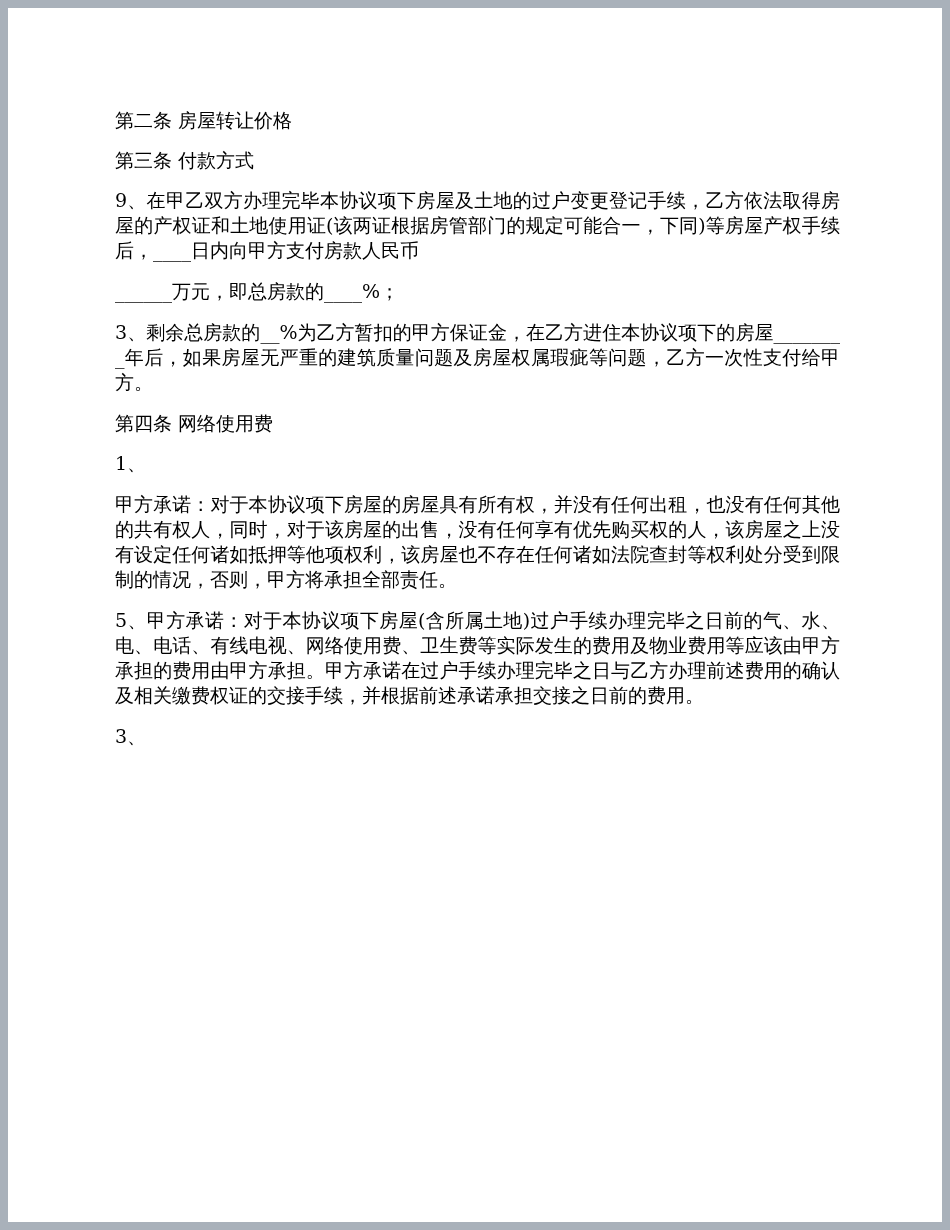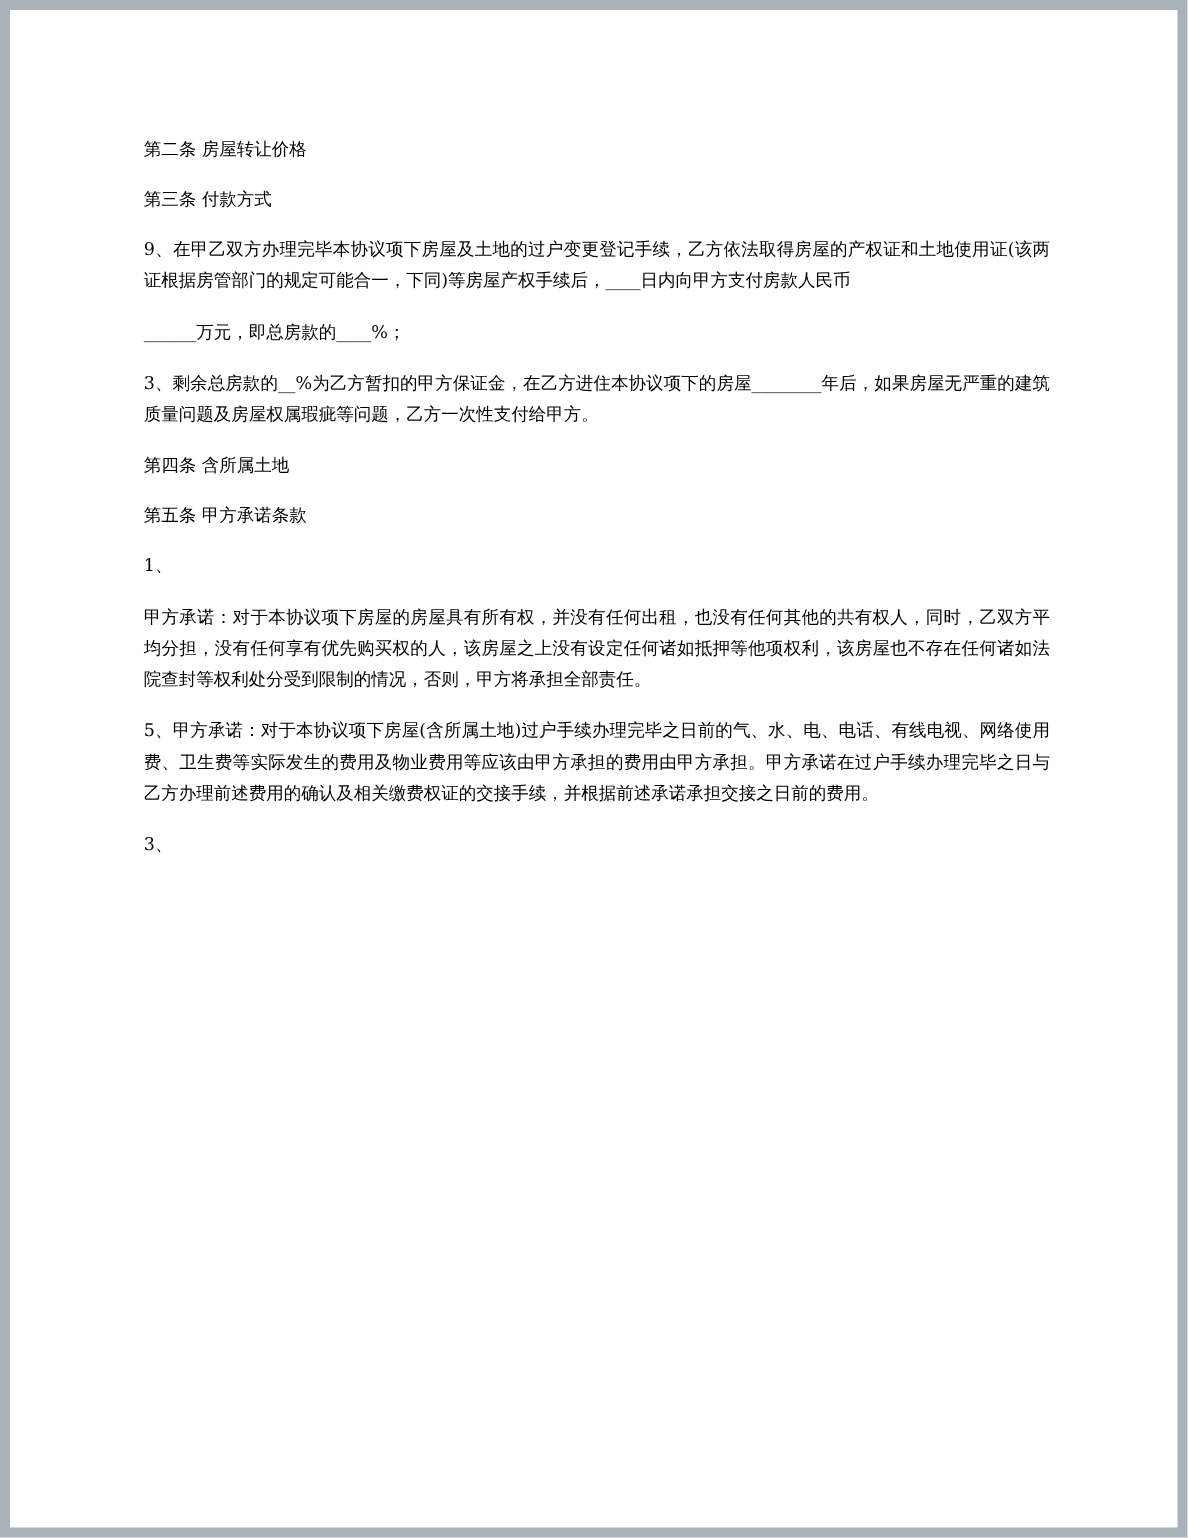--- a/index.html
+++ b/index.html
@@ -11,21 +11,21 @@
   .paper {
     background: #ffffff;
     width: 934px;
     min-height: 1214px;
     margin: 8px auto;
     padding: 100px 102px 150px 107px;
     color: #000000;
   }
   .doc { width: 100%; }
   .para, .heading {
-    font-size: 14px;
+    font-size: 19px;
     line-height: 25px;
     color: #000000;
     text-align: justify;
     word-break: break-all;
     margin-bottom: 16px;
   }
   .heading {
     text-align: left;
     margin-top: 8px;
     margin-bottom: 15px;
@@ -39,22 +39,21 @@
 <div class="paper">
   <div class="doc">
 
     <p class="heading first">第二条 房屋转让价格</p>
 
     <p class="heading">第三条 付款方式</p>
     <p class="para">9、在甲乙双方办理完毕本协议项下房屋及土地的过户变更登记手续，乙方依法取得房屋的产权证和土地使用证(该两证根据房管部门的规定可能合一，下同)等房屋产权手续后，____日内向甲方支付房款人民币</p>
     <p class="para">______万元，即总房款的____%；</p>
     <p class="para">3、剩余总房款的__%为乙方暂扣的甲方保证金，在乙方进住本协议项下的房屋________年后，如果房屋无严重的建筑质量问题及房屋权属瑕疵等问题，乙方一次性支付给甲方。</p>
 
-    <p class="heading">第四条 含所属土地</p>
+    <p class="heading">第四条 网络使用费</p>
 
-    <p class="heading">第五条 甲方承诺条款</p>
     <p class="para clause-number">1、</p>
-    <p class="para">甲方承诺：对于本协议项下房屋的房屋具有所有权，并没有任何出租，也没有任何其他的共有权人，同时，乙双方平均分担，没有任何享有优先购买权的人，该房屋之上没有设定任何诸如抵押等他项权利，该房屋也不存在任何诸如法院查封等权利处分受到限制的情况，否则，甲方将承担全部责任。</p>
+    <p class="para">甲方承诺：对于本协议项下房屋的房屋具有所有权，并没有任何出租，也没有任何其他的共有权人，同时，对于该房屋的出售，没有任何享有优先购买权的人，该房屋之上没有设定任何诸如抵押等他项权利，该房屋也不存在任何诸如法院查封等权利处分受到限制的情况，否则，甲方将承担全部责任。</p>
     <p class="para">5、甲方承诺：对于本协议项下房屋(含所属土地)过户手续办理完毕之日前的气、水、电、电话、有线电视、网络使用费、卫生费等实际发生的费用及物业费用等应该由甲方承担的费用由甲方承担。甲方承诺在过户手续办理完毕之日与乙方办理前述费用的确认及相关缴费权证的交接手续，并根据前述承诺承担交接之日前的费用。</p>
     <p class="para clause-number">3、</p>
 
   </div>
 </div>
 
 </body></html>

